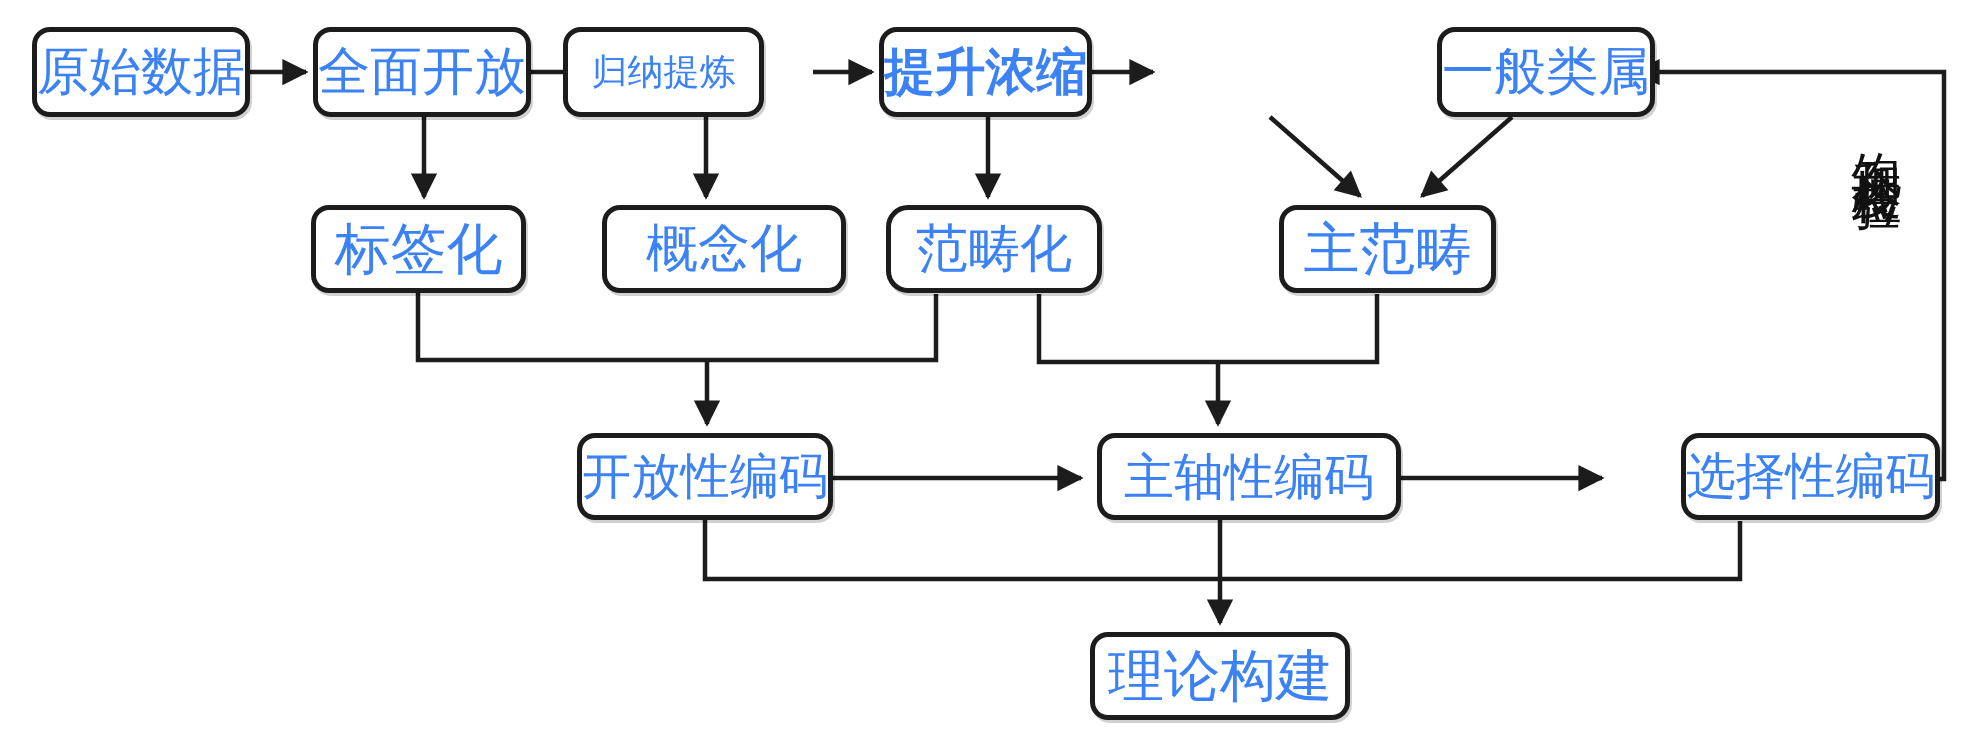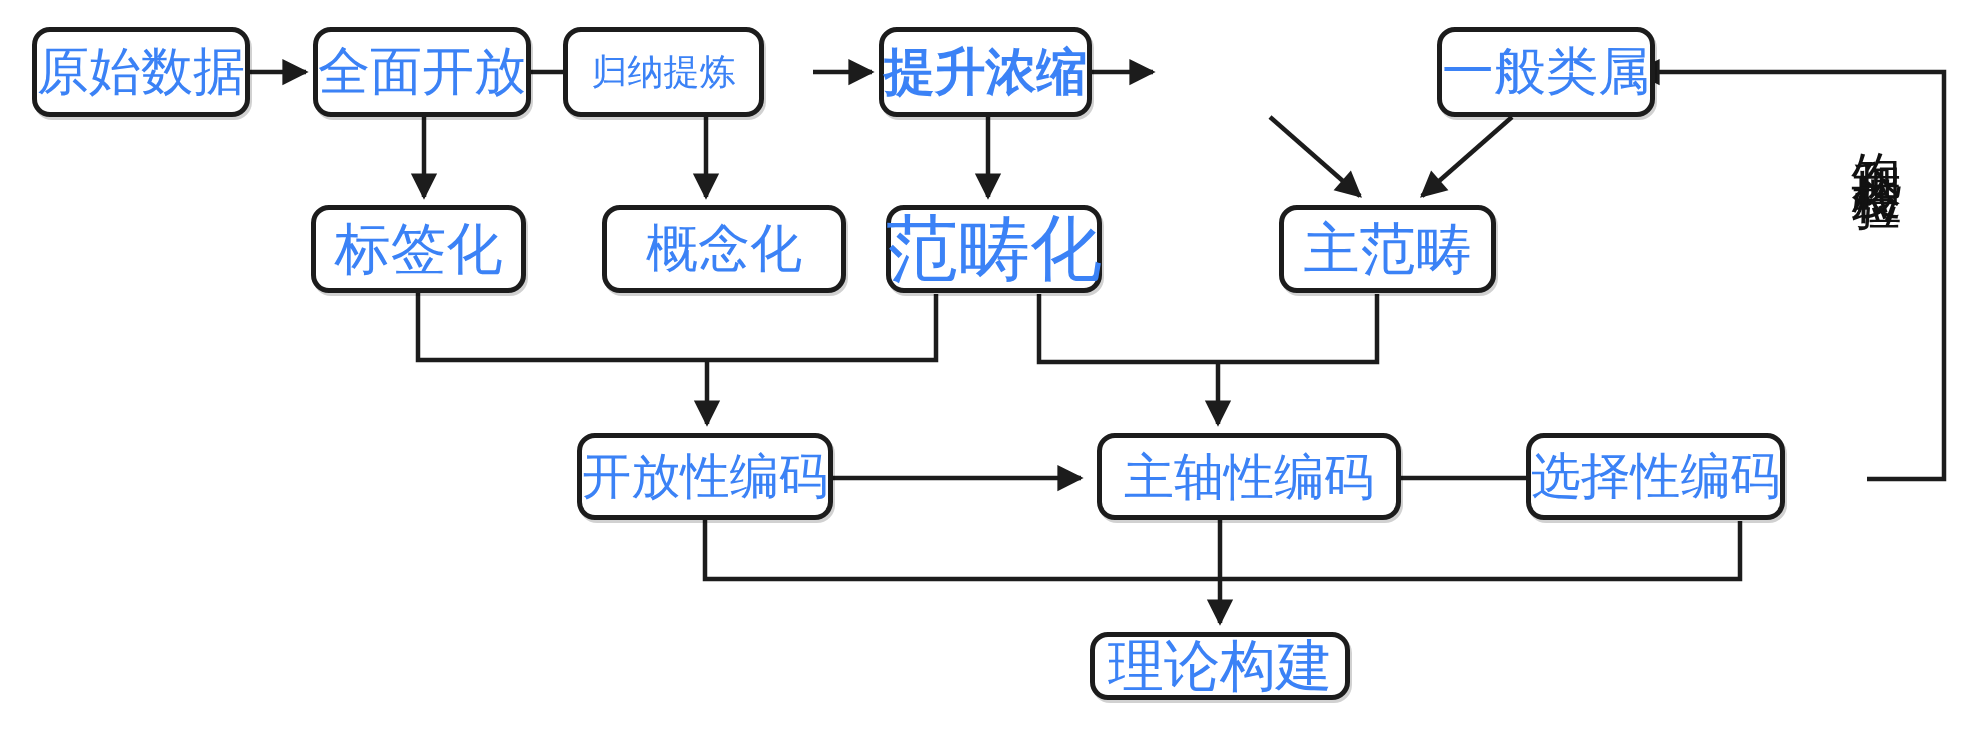--- a/index.html
+++ b/index.html
@@ -80,19 +80,19 @@
       <polyline points="1867,479 1944,479 1944,72 1636,72" fill="none" stroke="#1c1c1c" stroke-width="4.5" marker-end="url(#arrowhead)"></polyline>
     </svg>
   <div class="side-label">饱和度检验</div>
 <div class="node" style="left: 32px; top: 27px; width: 218px; height: 90px; border-color: rgb(28, 28, 28); font-size: 52px;">原始数据</div>
     <div class="node" style="left: 313px; top: 27px; width: 218px; height: 90px; border-color: rgb(28, 28, 28); font-size: 52px;">全面开放</div>
     <div class="node" style="left: 563px; top: 27px; width: 201px; height: 90px; border-color: rgb(28, 28, 28); font-size: 36px;">归纳提炼</div>
     <div class="node" style="left: 879px; top: 27px; width: 213px; height: 90px; border-color: rgb(28, 28, 28); font-size: 50.75px; font-weight: bold;">提升浓缩</div>
     <div class="node" style="left: 1409px; top: 27px; width: 218px; height: 90px; border-color: rgb(28, 28, 28); font-size: 52px; margin-left: 28px;">一般类属</div>
     <div class="node" style="left: 311px; top: 205px; width: 215px; height: 88px; border-color: rgb(28, 28, 28); font-size: 56px;">标签化</div>
     <div class="node" style="left: 602px; top: 205px; width: 244px; height: 88px; border-color: rgb(28, 28, 28); font-size: 52px;">概念化</div>
-    <div class="node" style="left: 886px; top: 205px; width: 216px; height: 88px; border-color: rgb(28, 28, 28); font-size: 72px;">范畴化</div>
+    <div class="node" style="left: 886px; top: 205px; width: 216px; height: 88px; border-color: rgb(28, 28, 28); font-size: 52px; border-radius: 22px;">范畴化</div>
     <div class="node" style="left: 1279px; top: 205px; width: 217px; height: 88px; border-color: rgb(28, 28, 28); font-size: 56px;">主范畴</div>
     <div class="node" style="left: 577px; top: 433px; width: 256px; height: 87px; border-color: rgb(28, 28, 28); font-size: 49.2px;">开放性编码</div>
     <div class="node" style="left: 1090px; top: 433px; width: 304px; height: 87px; border-color: rgb(28, 28, 28); font-size: 50px; margin-left: 7px;">主轴性编码</div>
-    <div class="node" style="left: 1526px; top: 433px; width: 259px; height: 87px; border-color: rgb(28, 28, 28); font-size: 49.8px;">选择性编码</div>
-    <div class="node" style="left: 1090px; top: 632px; width: 260px; height: 68px; border-color: rgb(28, 28, 28); font-size: 56px;">理论构建</div>
+    <div class="node" style="left: 1681px; top: 433px; width: 259px; height: 87px; border-color: rgb(28, 28, 28); font-size: 49.8px;">选择性编码</div>
+    <div class="node" style="left: 1090px; top: 632px; width: 260px; height: 88px; border-color: rgb(28, 28, 28); font-size: 56px;">理论构建</div>
   </div>
 
 </body></html>

